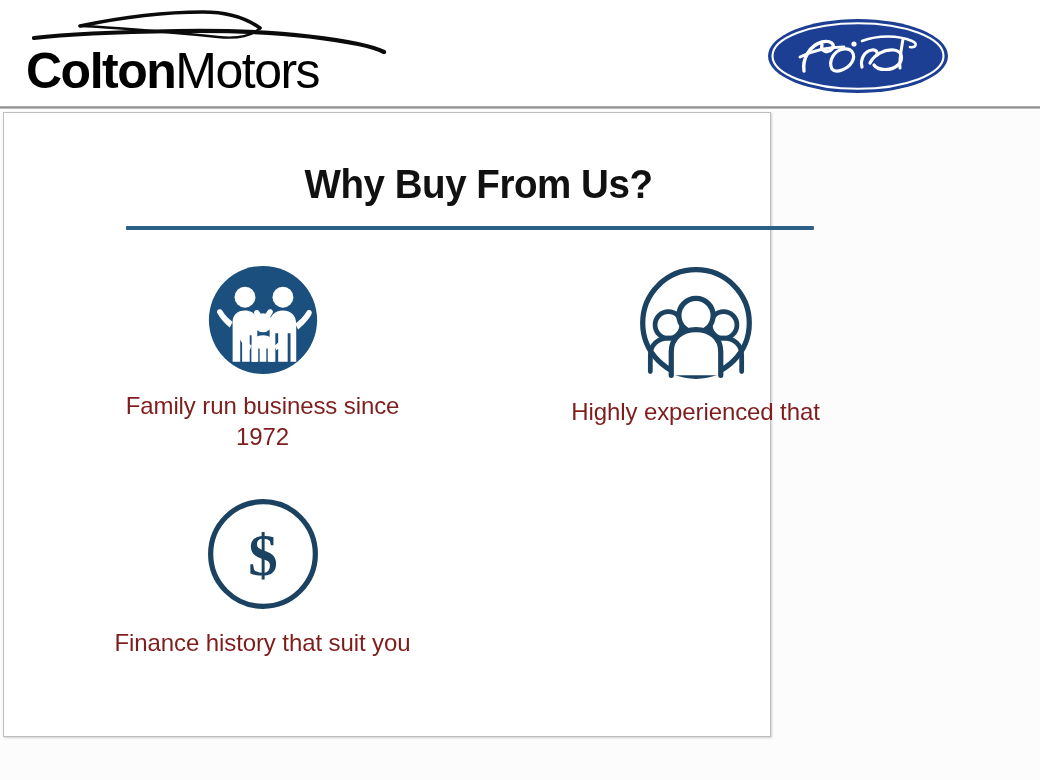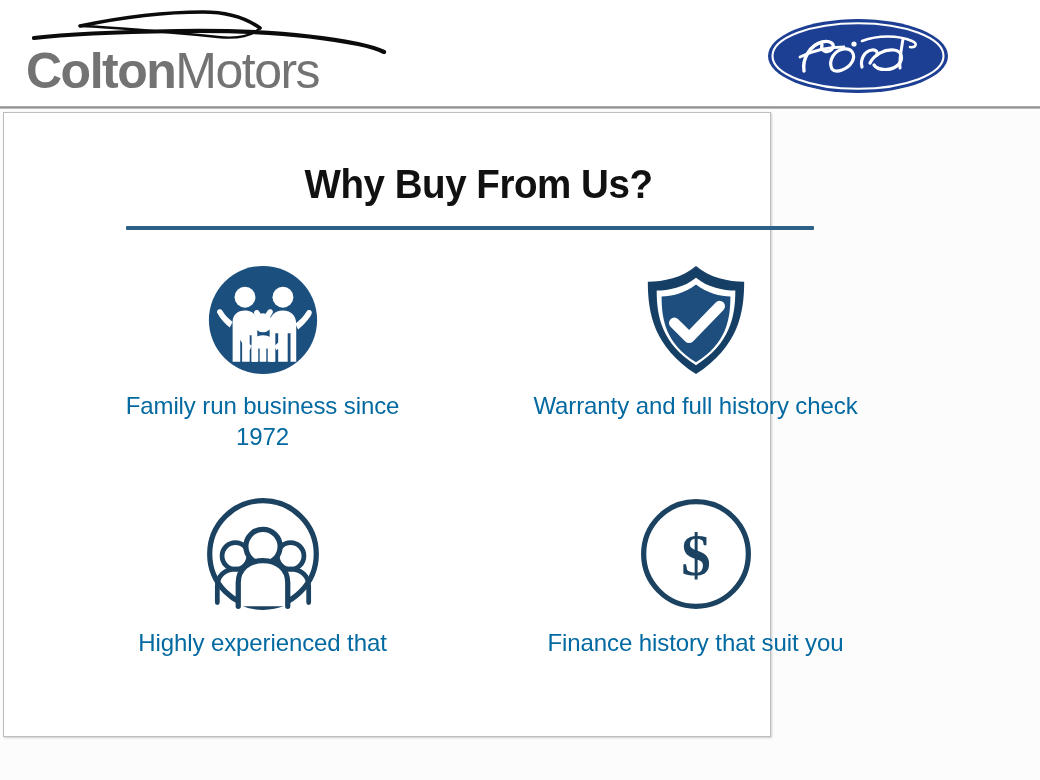--- a/index.html
+++ b/index.html
@@ -42,21 +42,21 @@
   .brand-wordmark {
     position: absolute;
     left: 6px;
     top: 36px;
     width: 372px;
     height: 58px;
     white-space: nowrap;
     line-height: 58px;
     font-size: 50px;
     letter-spacing: -1.5px;
-    color: #737373;
+    color: #000000;
   }
   .brand-wordmark .w-bold {
     font-weight: 700;
   }
   .brand-wordmark .w-light {
     font-weight: 400;
   }
 
   .ford-badge {
     position: absolute;
@@ -140,21 +140,21 @@
   }
   .feature-icon svg {
     display: block;
   }
   .feature-label {
     margin-top: 12px;
     width: 330px;
     text-align: center;
     font-size: 24px;
     line-height: 1.28;
-    color: #0369a1;
+    color: #7f1d1d;
     font-weight: 400;
     letter-spacing: -0.1px;
   }
   .row2 .feature-icon {
     width: 124px;
     height: 124px;
   }
 </style>
 </head>
 <body>
@@ -218,31 +218,20 @@
             <circle cx="59" cy="62" r="10"></circle>
             <path d="M59 75 c-8 0-12 5-12 11 v17 h7 v-14 h1.5 v14 h7 v-14 h1.5 v14 h7 V86 c0-6-4-11-12-11z"></path>
             <path d="M47 86 c-3-2-7-6-9-10 -2-3-6-1-4 2 2 5 7 10 11 13z"></path>
             <path d="M71 86 c3-2 7-6 9-10 2-3 6-1 4 2 -2 5-7 10-11 13z"></path>
           </g>
         </svg>
       </div>
       <div class="feature-label">Family run business since 1972</div>
     </div>
 
-    <div class="feature">
-      <div class="feature-icon">
-        <svg viewBox="0 0 118 118" width="116" height="116" aria-hidden="true">
-          <path d="M59 4 C 45 16, 26 20, 10 20 C 10 52, 16 86, 59 114 C 102 86, 108 52, 108 20 C 92 20, 73 16, 59 4 Z" fill="#163f66"></path>
-          <path d="M59 16 C 47 26, 31 29, 19 29 C 19 55, 24 83, 59 105 C 94 83, 99 55, 99 29 C 87 29, 71 26, 59 16 Z" fill="#ffffff"></path>
-          <path d="M59 23 C 48 32, 34 35, 24 35 C 24 58, 28 83, 59 102 C 90 83, 94 58, 94 35 C 84 35, 70 32, 59 23 Z" fill="#1d4e7e"></path>
-          <path d="M37 62 L 52 77 L 83 45" fill="none" stroke="#ffffff" stroke-width="11" stroke-linecap="round" stroke-linejoin="round"></path>
-        </svg>
-      </div>
-      <div class="feature-label">Warranty and full history check</div>
-    </div>
 
     <div class="feature row2">
       <div class="feature-icon">
         <svg viewBox="0 0 124 124" width="118" height="118" aria-hidden="true">
           <circle cx="62" cy="62" r="56" fill="none" stroke="#1b4260" stroke-width="5.5"></circle>
           <g fill="none" stroke="#1b4260" stroke-width="5" stroke-linejoin="round" stroke-linecap="round">
             <circle cx="33" cy="64" r="14"></circle>
             <path d="M14 113 v-17 c0-11 8-18 19-18 c11 0 19 7 19 18"></path>
             <circle cx="91" cy="64" r="14"></circle>
             <path d="M110 113 v-17 c0-11-8-18-19-18 c-11 0-19 7-19 18"></path>

